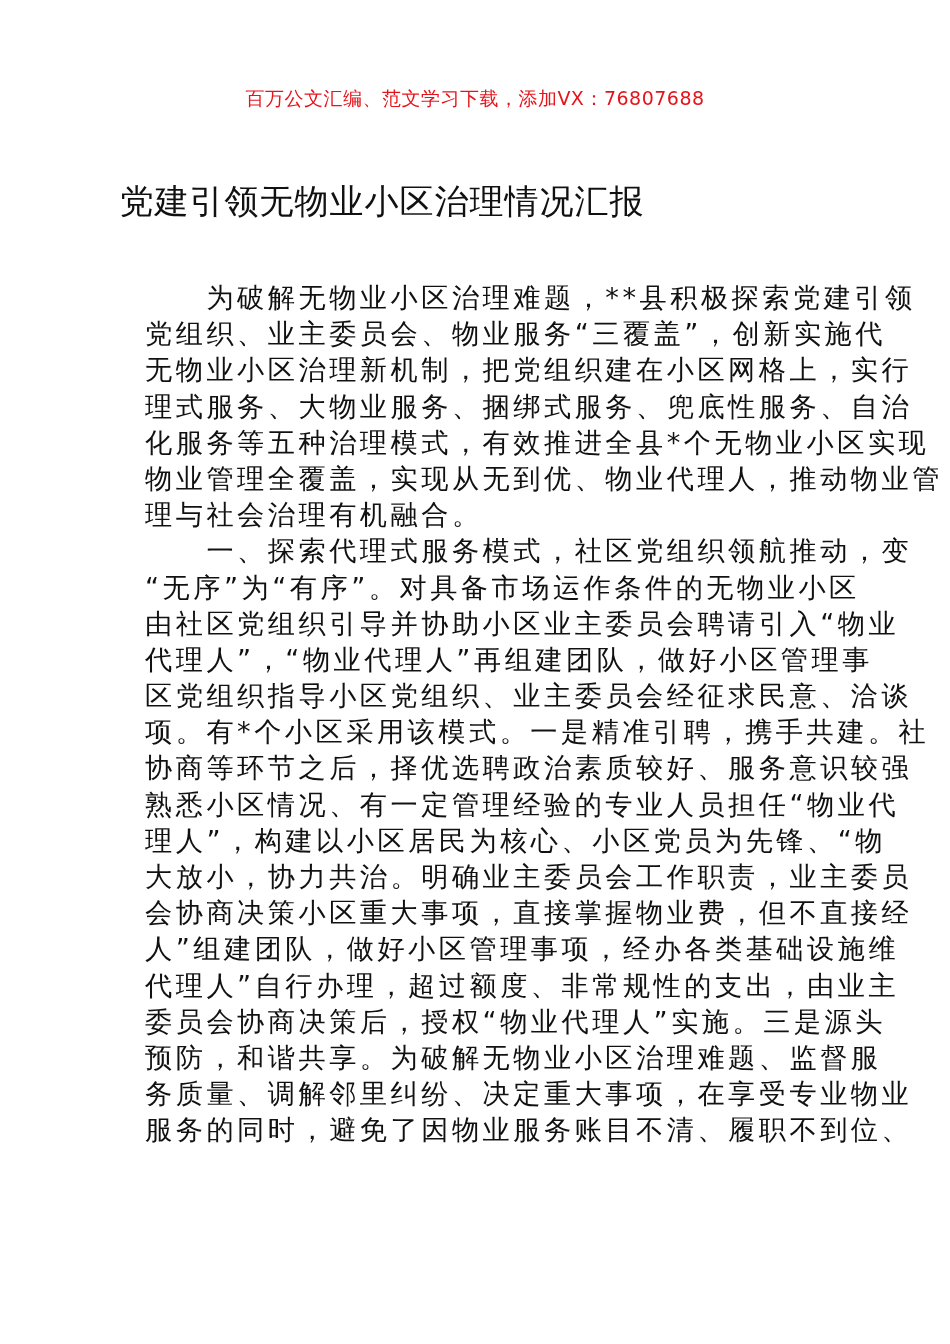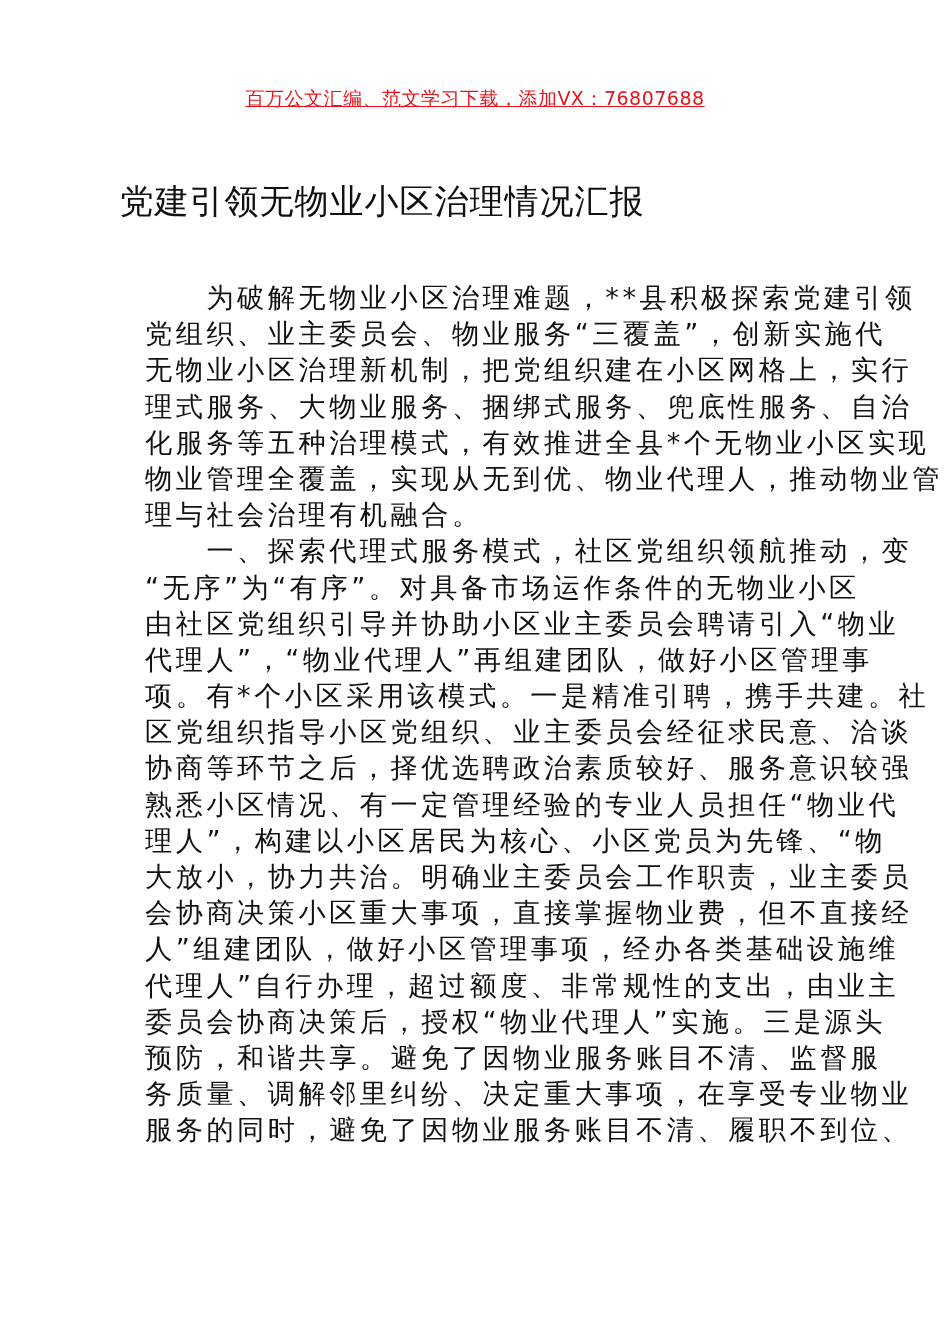--- a/index.html
+++ b/index.html
@@ -17,21 +17,20 @@
     .watermark {
       position: absolute;
       top: 84px;
       left: 0;
       width: 950px;
       text-align: center;
       font-size: 19px;
       line-height: 28px;
       color: #e5141c;
       letter-spacing: 0.5px;
-      text-decoration: underline;
     }
     .title {
       position: absolute;
       top: 176px;
       left: 0;
       width: 764px;
       text-align: center;
       font-size: 34px;
       line-height: 50px;
       color: #111111;
@@ -65,26 +64,26 @@
   <span class="line">党组织、业主委员会、物业服务“三覆盖”，创新实施代</span>
   <span class="line">无物业小区治理新机制，把党组织建在小区网格上，实行</span>
   <span class="line">理式服务、大物业服务、捆绑式服务、兜底性服务、自治</span>
   <span class="line">化服务等五种治理模式，有效推进全县*个无物业小区实现</span>
   <span class="line">物业管理全覆盖，实现从无到优、物业代理人，推动物业管</span>
   <span class="line">理与社会治理有机融合。</span>
   <span class="line">　　一、探索代理式服务模式，社区党组织领航推动，变</span>
   <span class="line">“无序”为“有序”。对具备市场运作条件的无物业小区</span>
   <span class="line">由社区党组织引导并协助小区业主委员会聘请引入“物业</span>
   <span class="line">代理人”，“物业代理人”再组建团队，做好小区管理事</span>
+  <span class="line">区党组织指导小区党组织、业主委员会经征求民意、洽谈</span>
   <span class="line">项。有*个小区采用该模式。一是精准引聘，携手共建。社</span>
-  <span class="line">区党组织指导小区党组织、业主委员会经征求民意、洽谈</span>
   <span class="line">协商等环节之后，择优选聘政治素质较好、服务意识较强</span>
   <span class="line">熟悉小区情况、有一定管理经验的专业人员担任“物业代</span>
   <span class="line">理人”，构建以小区居民为核心、小区党员为先锋、“物</span>
   <span class="line">大放小，协力共治。明确业主委员会工作职责，业主委员</span>
   <span class="line">会协商决策小区重大事项，直接掌握物业费，但不直接经</span>
   <span class="line">人”组建团队，做好小区管理事项，经办各类基础设施维</span>
   <span class="line">代理人”自行办理，超过额度、非常规性的支出，由业主</span>
   <span class="line">委员会协商决策后，授权“物业代理人”实施。三是源头</span>
-  <span class="line">预防，和谐共享。避免了因物业服务账目不清、监督服</span>
+  <span class="line">预防，和谐共享。为破解无物业小区治理难题、监督服</span>
   <span class="line">务质量、调解邻里纠纷、决定重大事项，在享受专业物业</span>
   <span class="line">服务的同时，避免了因物业服务账目不清、履职不到位、</span>
 </div>
 
 </body></html>

